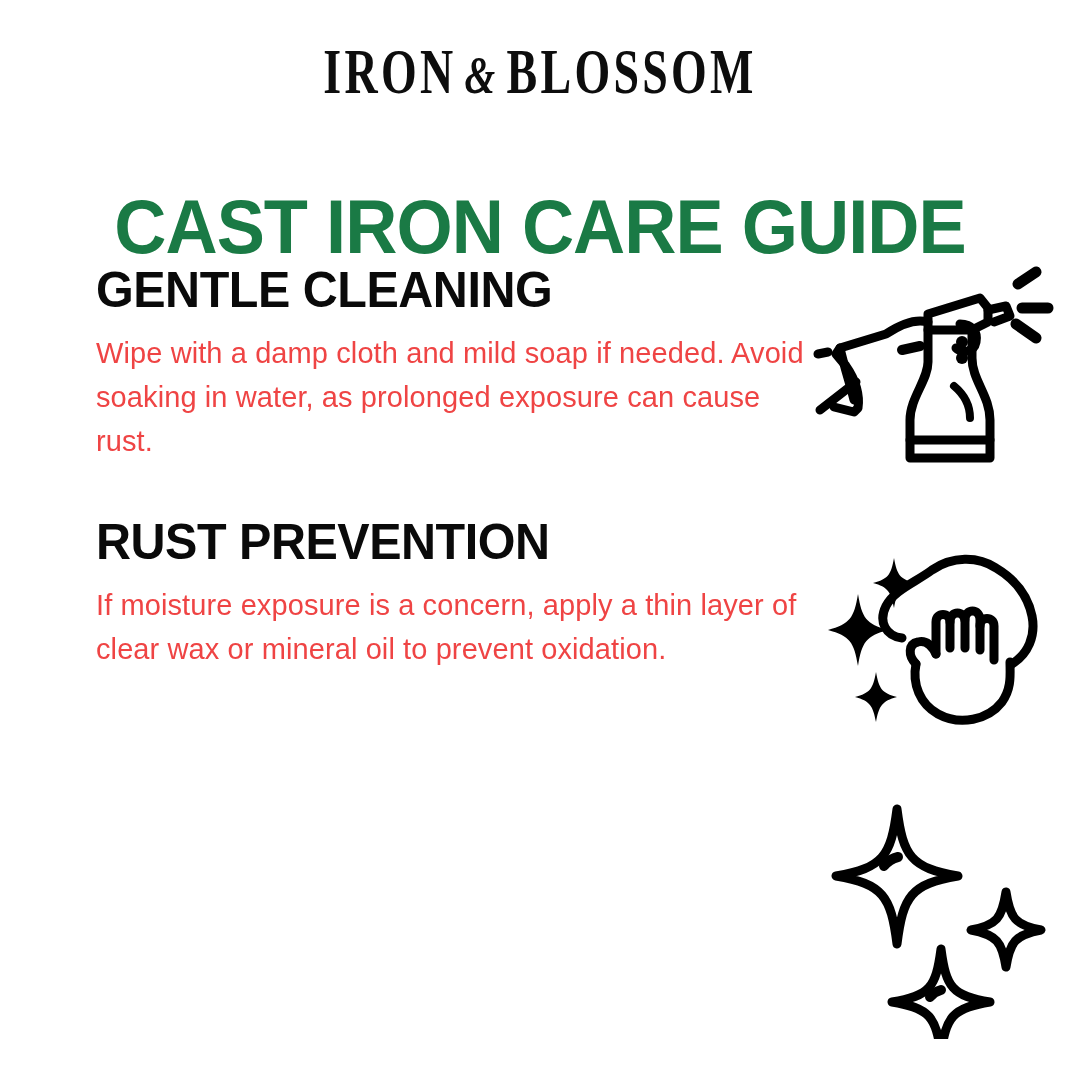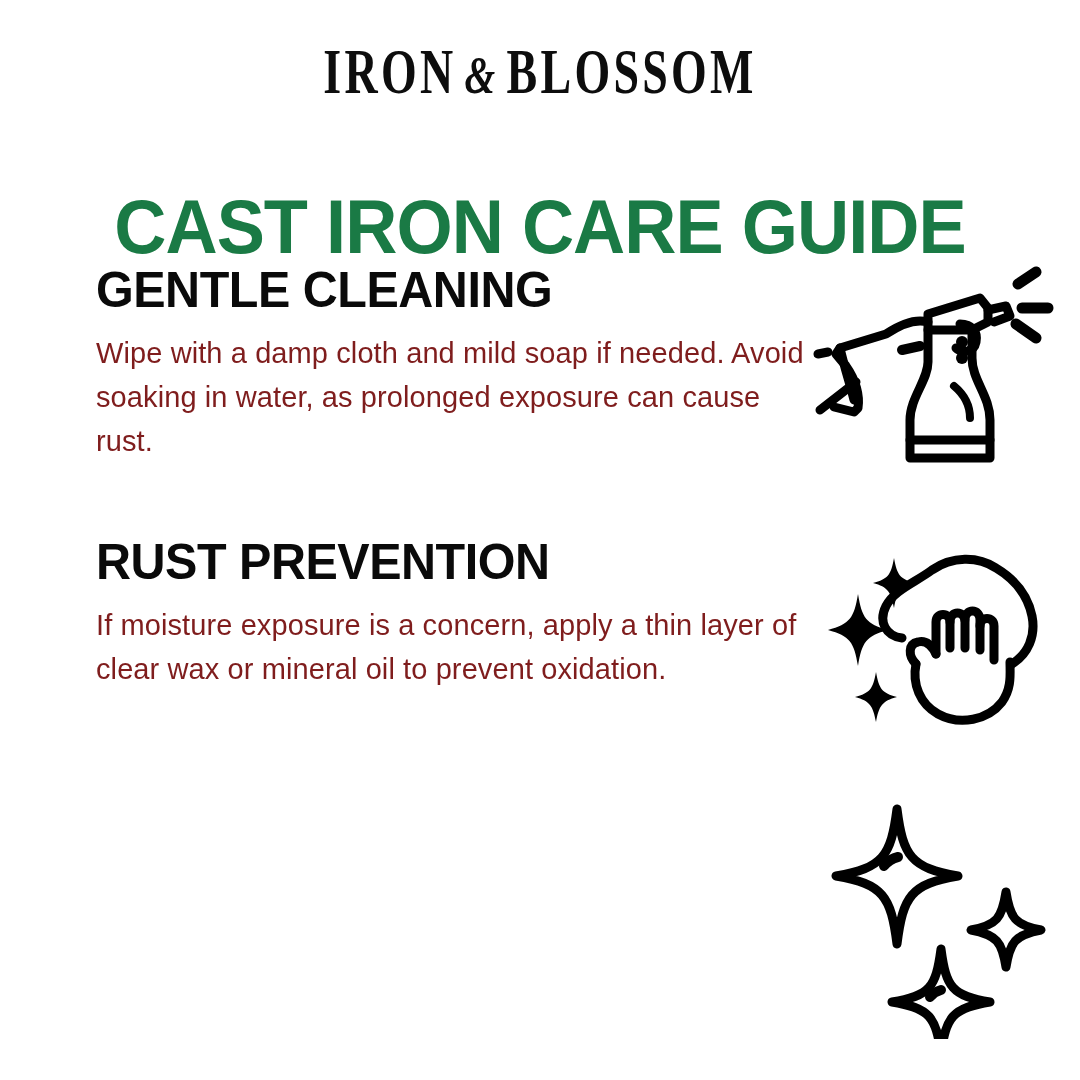--- a/index.html
+++ b/index.html
@@ -62,36 +62,36 @@
   
   .section {
     position: absolute;
     left: 96px;
     width: 940px;
   }
   .section-body-col {
     width: 712px;
   }
   .sec-1 { top: 252px; }
-  .sec-2 { top: 524px; }
+  .sec-2 { top: 504px; }
   .sec-3 { top: 802px; }
 
   .sec-heading {
     color: #0a0a0a;
     font-size: 50px;
     font-weight: bold;
     letter-spacing: -0.5px;
     line-height: 1.06;
     margin: 0 0 14px 0;
     transform: scaleX(0.97);
     transform-origin: 0 50%;
     white-space: nowrap;
   }
   .sec-text {
-    color: #7f1d1d;
+    color: #ef4444;
     font-size: 29px;
     line-height: 1.52;
     margin: 0;
     letter-spacing: 0.1px;
   }
 
   
   .icon-box {
     position: absolute;
     right: 10px;

